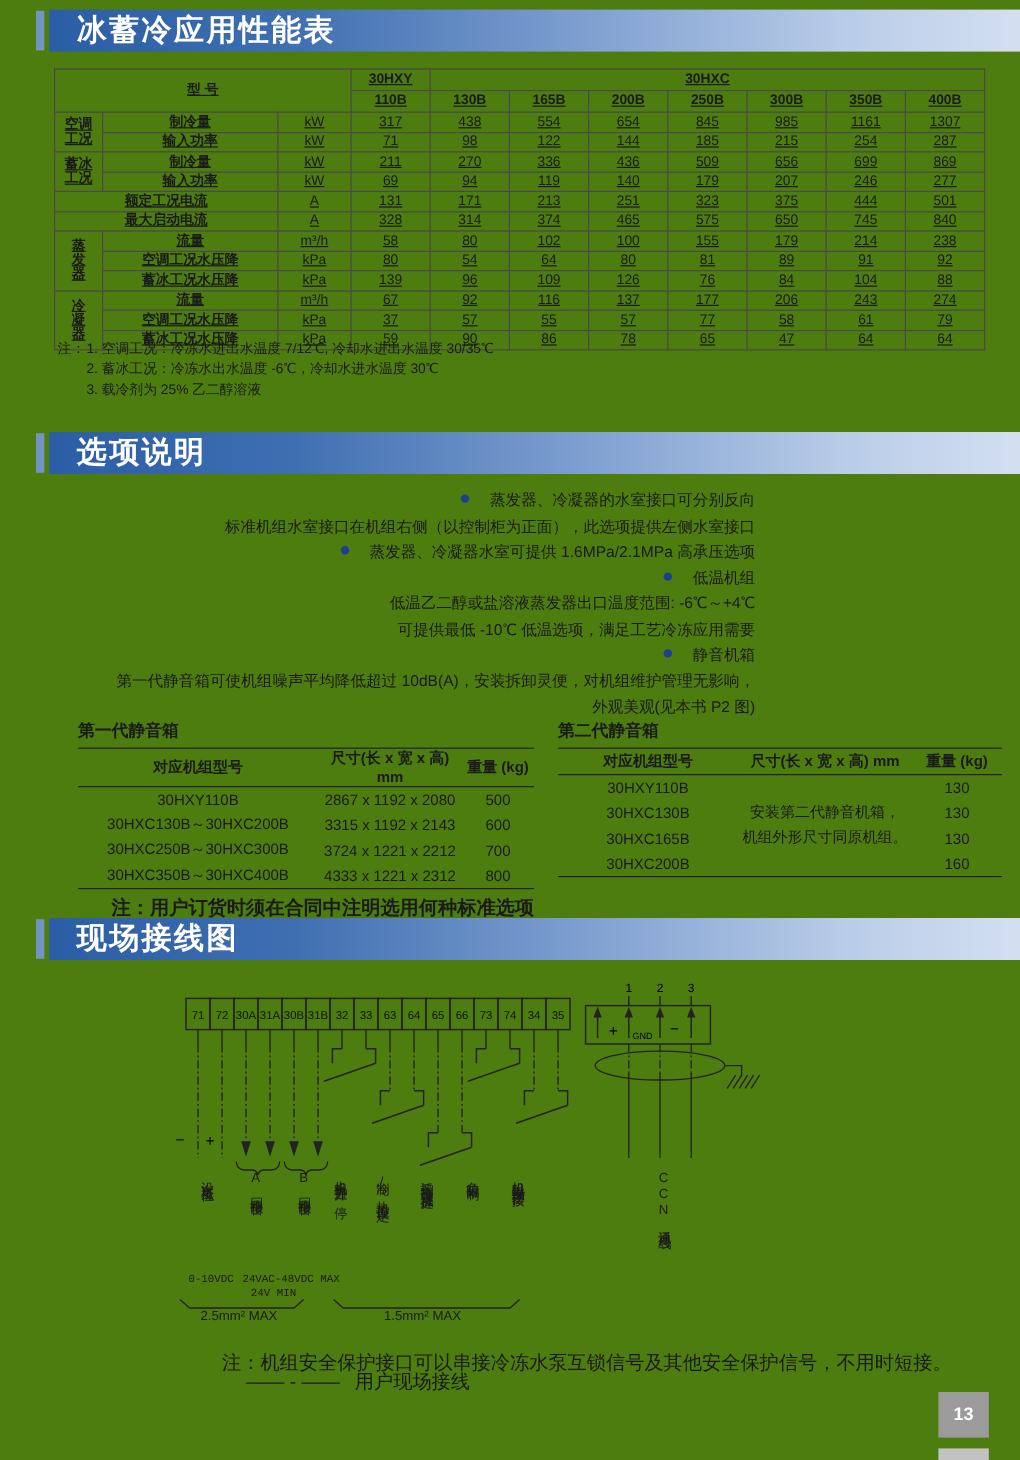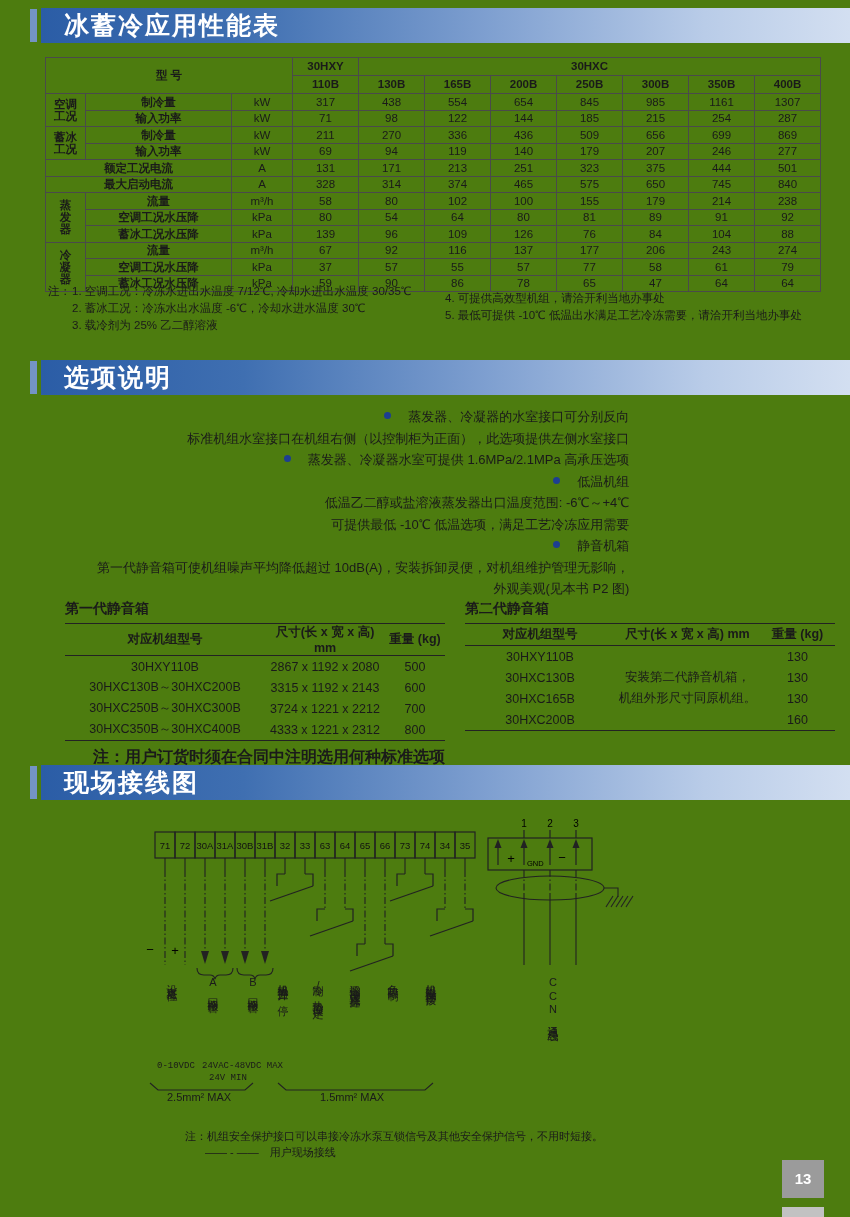--- a/index.html
+++ b/index.html
@@ -7,21 +7,21 @@
   #page{position:relative;width:850px;height:1217px;background:#4d7c0f;overflow:hidden;}
 
   
   .banner{position:absolute;left:30px;width:820px;height:35px;}
   .banner .stripe{position:absolute;left:0;top:1px;width:7px;height:33px;background:#7494c4;}
   .banner .bar{position:absolute;left:11px;top:0;width:809px;height:35px;
     background:linear-gradient(90deg,#2b5da6 0%,#3f6fb1 25%,#7e9fd0 55%,#b9cce8 82%,#d3dff1 100%);}
   .banner .title{position:absolute;left:34px;top:0;line-height:35px;color:#fff;font-weight:bold;font-size:25px;letter-spacing:2px;}
 
   
-  table.perf{position:absolute;left:45px;top:57px;width:775px;border-collapse:collapse;table-layout:fixed;font-size:11.5px;border:1.5px solid #333;}
+  table.perf{position:absolute;left:45px;top:57px;width:775px;border-collapse:collapse;table-layout:fixed;font-size:11.5px;border:1.5px solid #333;text-decoration:underline;}
   table.perf td{border:1px solid #4a4a4a;text-align:center;vertical-align:middle;padding:0;height:15.5px;line-height:1.05;}
   table.perf td.hd{font-weight:bold;height:17px;}
   table.perf td.grp{font-weight:bold;white-space:pre-line;}
   table.perf td.nm{font-weight:bold;}
   table.perf td.un{font-weight:normal;}
 
   .notes{position:absolute;font-size:11.5px;line-height:17px;}
   .notes .nlabel{position:absolute;left:0;top:0;}
   .notes .nitems{margin-left:24px;}
 
@@ -39,21 +39,21 @@
   .sbox td{height:21px;text-align:center;vertical-align:middle;padding:0;}
   .sbox td.size{white-space:pre-line;line-height:21px;}
   .sbox .snote{margin-top:6px;font-size:16px;font-weight:bold;text-align:right;}
   #gen1{left:65px;width:380px;}
   #gen2{left:465px;width:370px;}
 
   
   .vlabel{position:absolute;top:976px;writing-mode:vertical-rl;text-orientation:upright;font-size:11px;letter-spacing:1.5px;line-height:14px;}
   .smalltxt{position:absolute;font-size:9px;font-family:Liberation Mono, monospace;}
   .wiretxt{position:absolute;font-size:11px;}
-  .wnote{position:absolute;font-size:11px;line-height:15px;}
+  .wnote{position:absolute;font-size:16px;line-height:15px;}
 
   
   .pagenum{position:absolute;left:782px;top:1160px;width:42px;height:38px;background:#9b9b9b;color:#fff;font-weight:bold;font-size:15px;text-align:center;line-height:38px;}
   .pagetab{position:absolute;left:782px;top:1207px;width:42px;height:10px;background:#c2c2c2;}
 
   svg text{font-family:"Liberation Sans",sans-serif;}
 </style>
 </head>
 <body>
 
@@ -245,24 +245,20 @@
       </tbody>
   </table>
 
   <div class="notes" style="left:48px;top:283px;width:390px;">
     <span class="nlabel">注：</span>
     <div class="nitems">
       <div>1. 空调工况：冷冻水进出水温度 7/12℃, 冷却水进出水温度 30/35℃</div>
       <div>2. 蓄冰工况：冷冻水出水温度 -6℃，冷却水进水温度 30℃</div>
       <div>3. 载冷剂为 25% 乙二醇溶液</div>
     </div>
-  </div>
-  <div class="notes" style="left:445px;top:290px;width:400px;">
-    <div>4. 可提供高效型机组，请洽开利当地办事处</div>
-    <div>5. 最低可提供 -10℃ 低温出水满足工艺冷冻需要，请洽开利当地办事处</div>
   </div>
 
   <div class="banner" style="top:360px;">
     <div class="stripe"></div>
     <div class="bar"></div>
     <div class="title">选项说明</div>
   </div>
 
   <div class="opts">
       <div class="oline"><span class="dot"></span><span>蒸发器、冷凝器的水室接口可分别反向</span></div>

